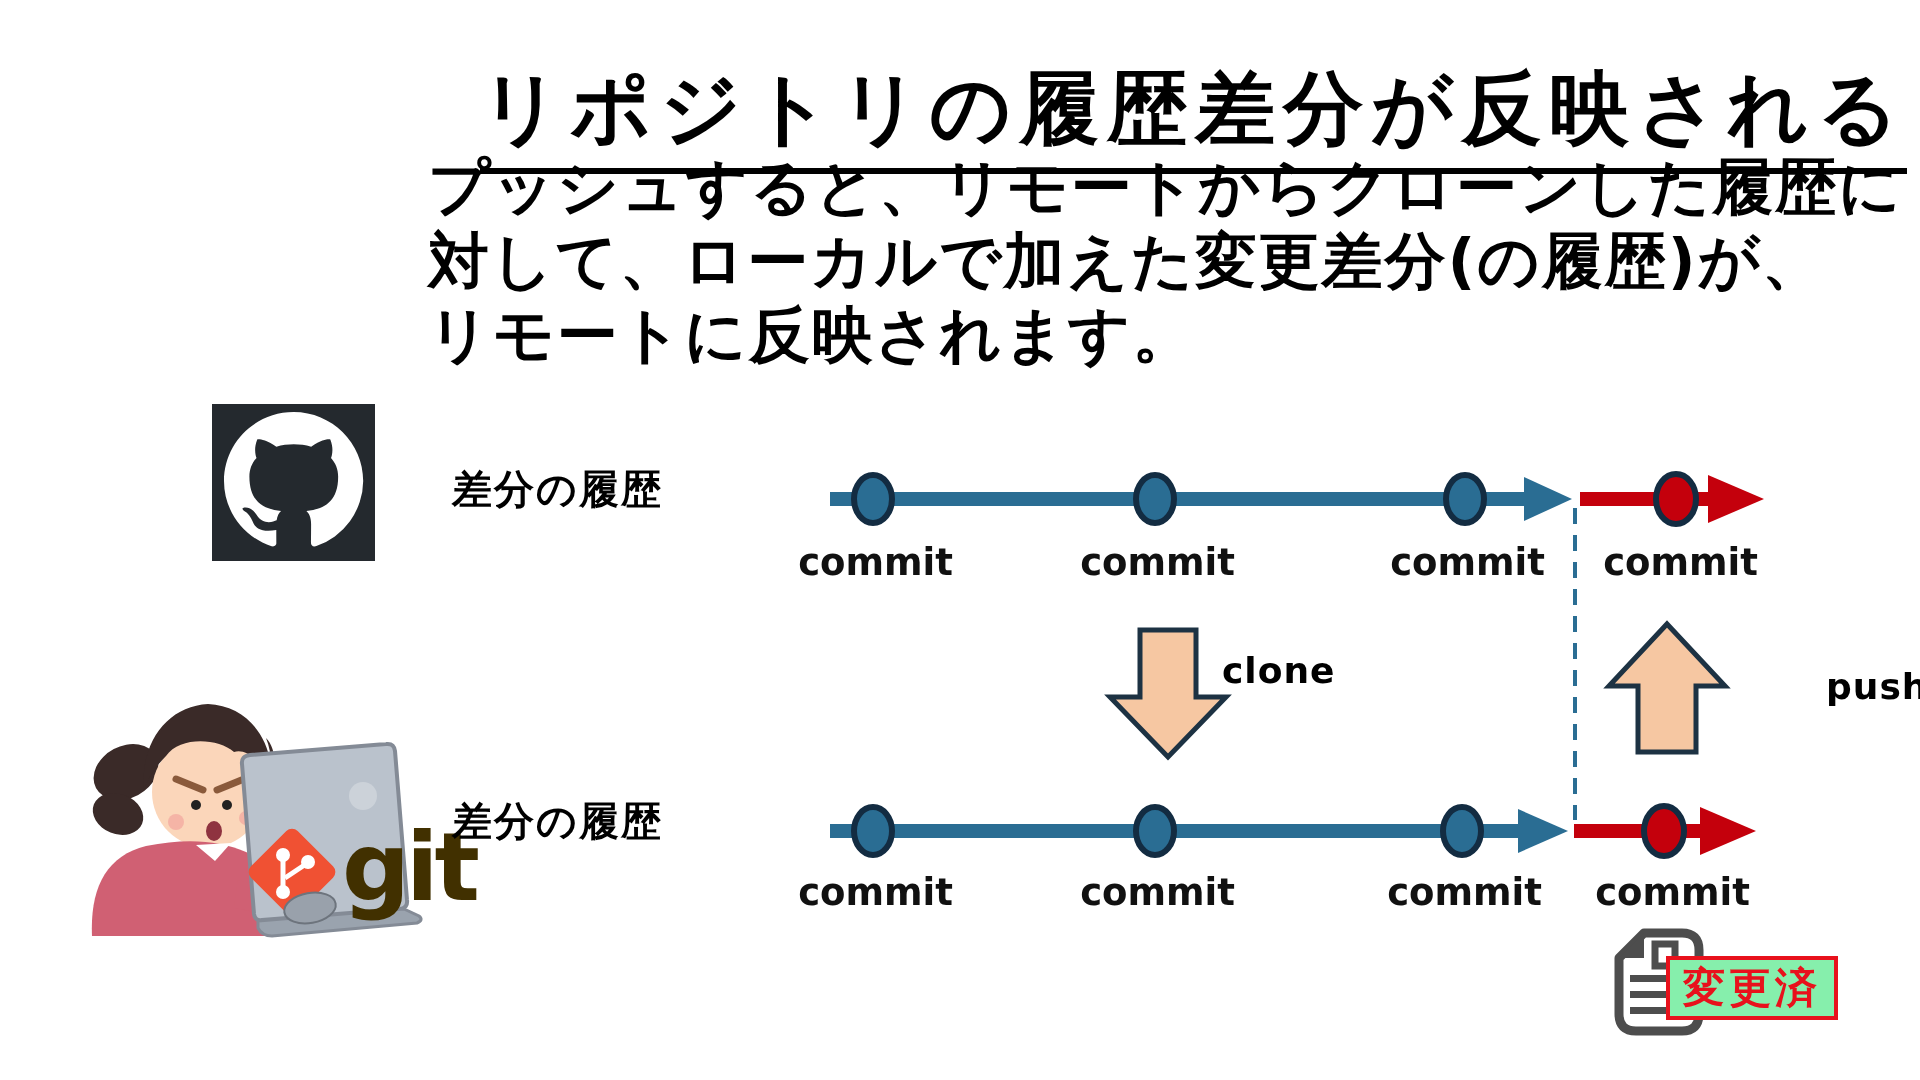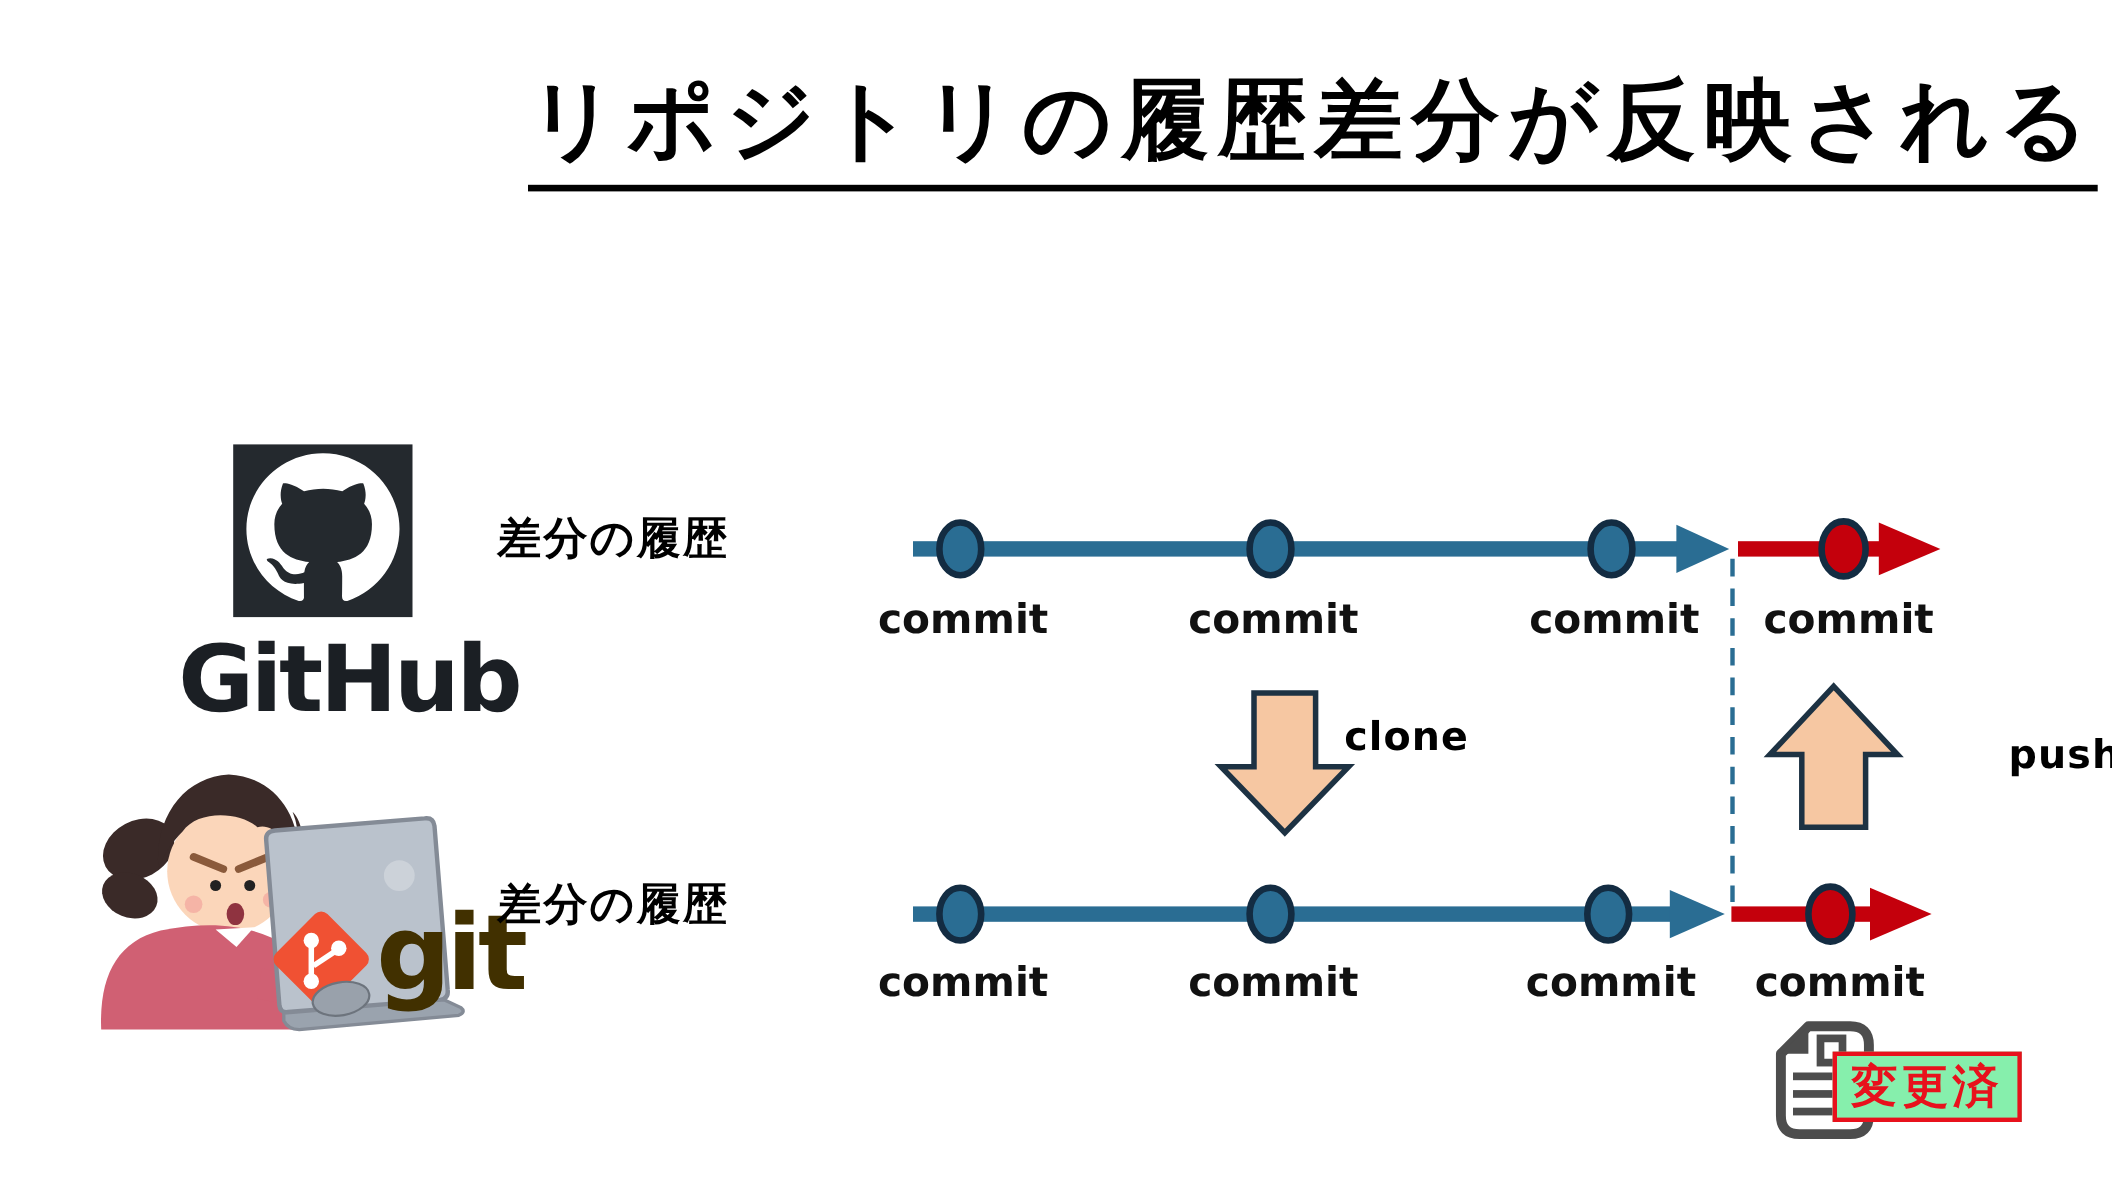--- a/index.html
+++ b/index.html
@@ -130,22 +130,26 @@
       <path d="M1644 933 L1644 958 L1619 958 Z" style="fill:var(--doc-gray)"></path>
       <rect x="1655" y="944" width="20" height="22" fill="none" style="stroke:var(--doc-gray)" stroke-width="7"></rect>
       <rect x="1630" y="975" width="36" height="7" style="fill:var(--doc-gray)"></rect>
       <rect x="1630" y="991" width="36" height="7" style="fill:var(--doc-gray)"></rect>
       <rect x="1630" y="1007" width="36" height="7" style="fill:var(--doc-gray)"></rect>
     </g>
   </svg>
 
   <div class="txt title">リポジトリの履歴差分が反映される</div>
 
+  <div class="txt desc">
+    <div>プッシュすると、リモートからクローンした履歴に</div>
+    <div>対して、ローカルで加えた変更差分(の履歴)が、</div>
+    <div>リモートに反映されます。</div>
+  </div>
 
-  <div class="txt brand-github">GitHub</div>
   <div class="txt brand-git">git</div>
 
   <div class="txt tl-label remote">差分の履歴</div>
   <div class="txt tl-label local">差分の履歴</div>
 
   <div class="commit r1" style="left:793px">commit</div>
   <div class="commit r1" style="left:1075px">commit</div>
   <div class="commit r1" style="left:1385px">commit</div>
   <div class="commit r1" style="left:1598px">commit</div>
 

